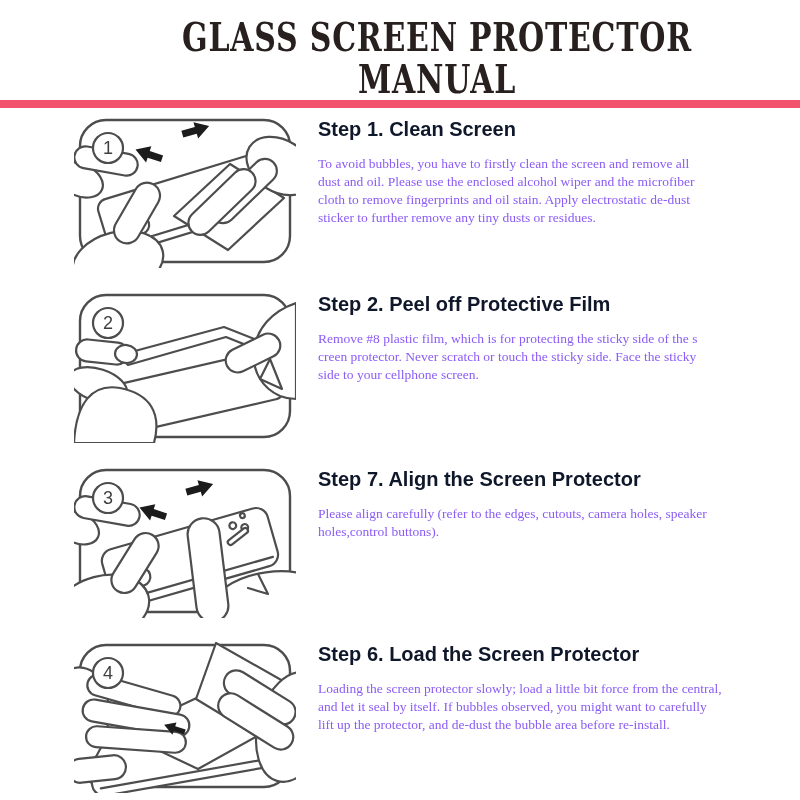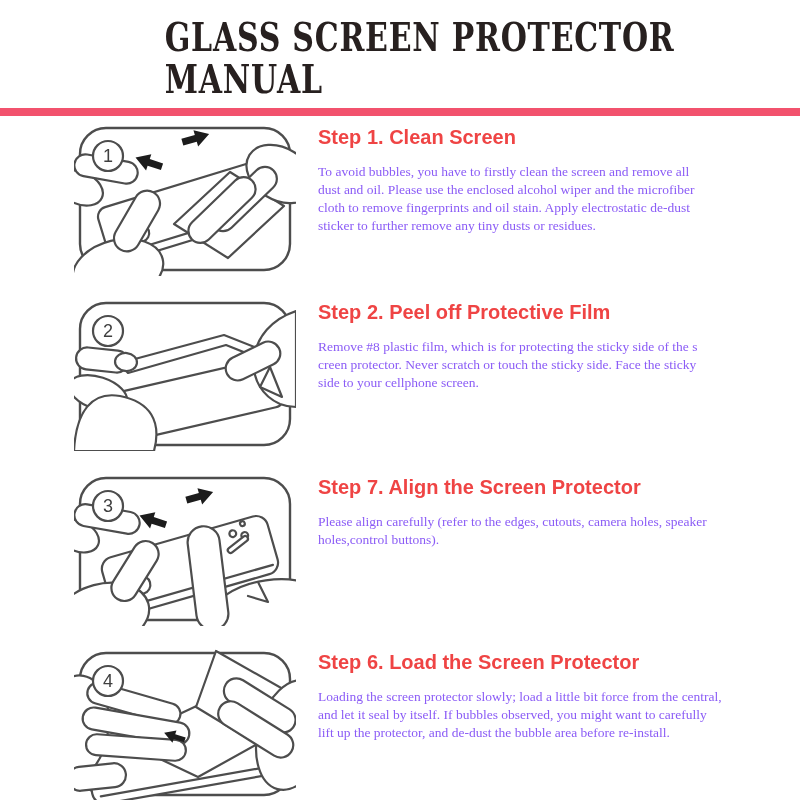--- a/index.html
+++ b/index.html
@@ -5,22 +5,22 @@
   html,body{margin:0;padding:0;background:#fff;}
   .page{
     position:relative;
     width:800px;height:800px;
     background:#fff;
     overflow:hidden;
     font-family:"Liberation Serif", serif;
   }
   
   header{
-    padding:16px 0 8px 74px;       
-    text-align:left;
+    padding:16px 0 0 74px;       
+    text-align:center;
   }
   .title-line{
     display:block;
     font-family:"DejaVu Serif", serif;
     font-weight:bold;
     font-size:40px;
     line-height:42px;
     color:#27201f;
     letter-spacing:1px;
     transform:scaleX(0.75);
@@ -40,21 +40,21 @@
     align-items:flex-start;
   }
   .figure{width:222px;height:152px;flex:0 0 auto;}
   .step-text{width:460px;padding-top:2px;}
   .step-title{
     margin:0 0 14px 0;
     font-family:"Liberation Sans", sans-serif;
     font-weight:bold;
     font-size:20px;
     line-height:23px;
-    color:#ef4444;
+    color:#0f172a;
   }
   .step-body{
     margin:0;
     font-family:"Liberation Serif", serif;
     font-size:13.5px;
     line-height:18px;
     color:#8b5cf6;
     white-space:pre-line;
   }
   

